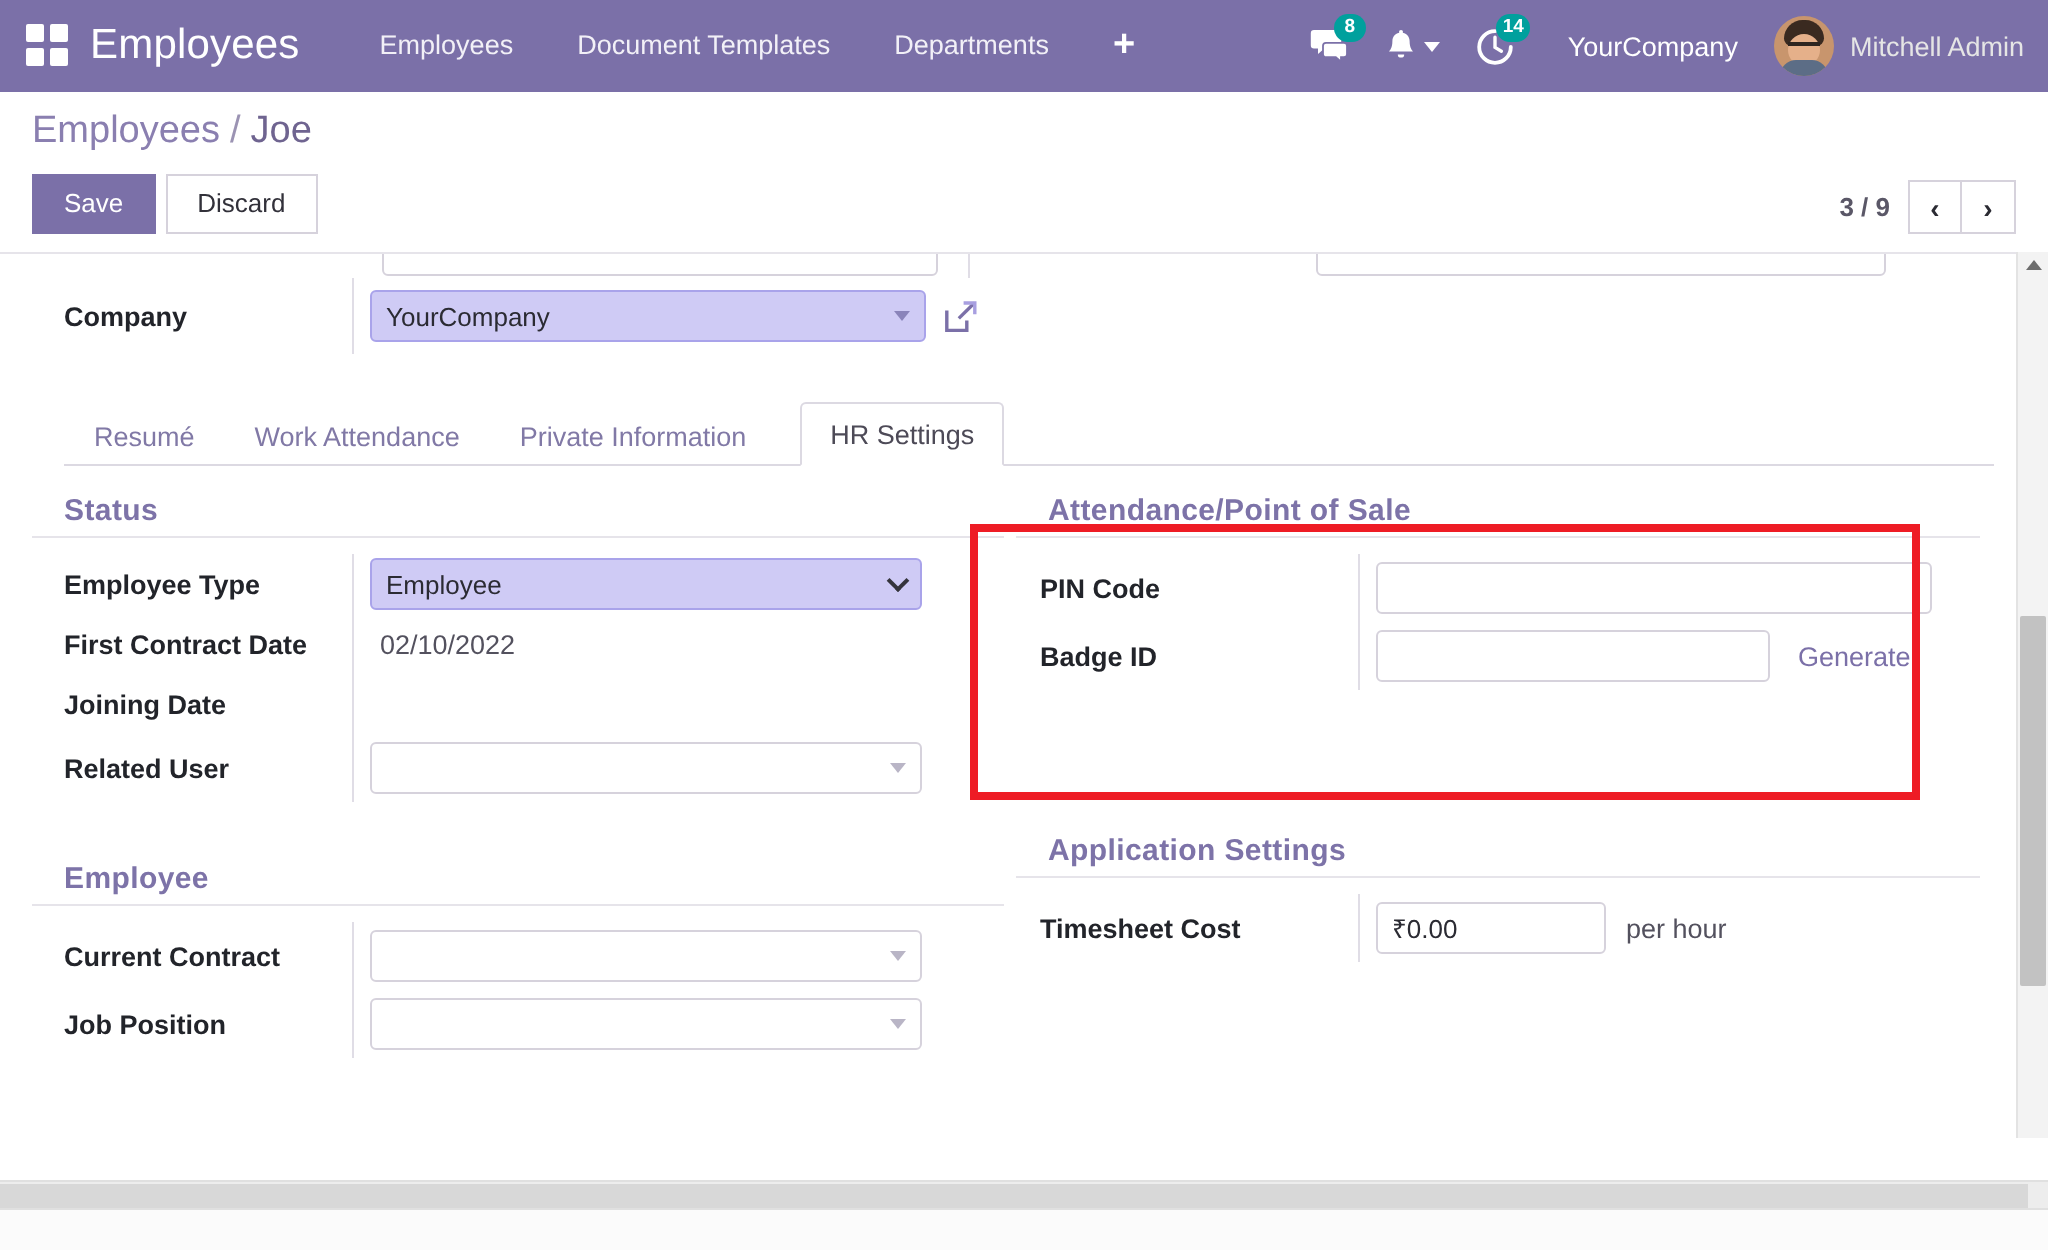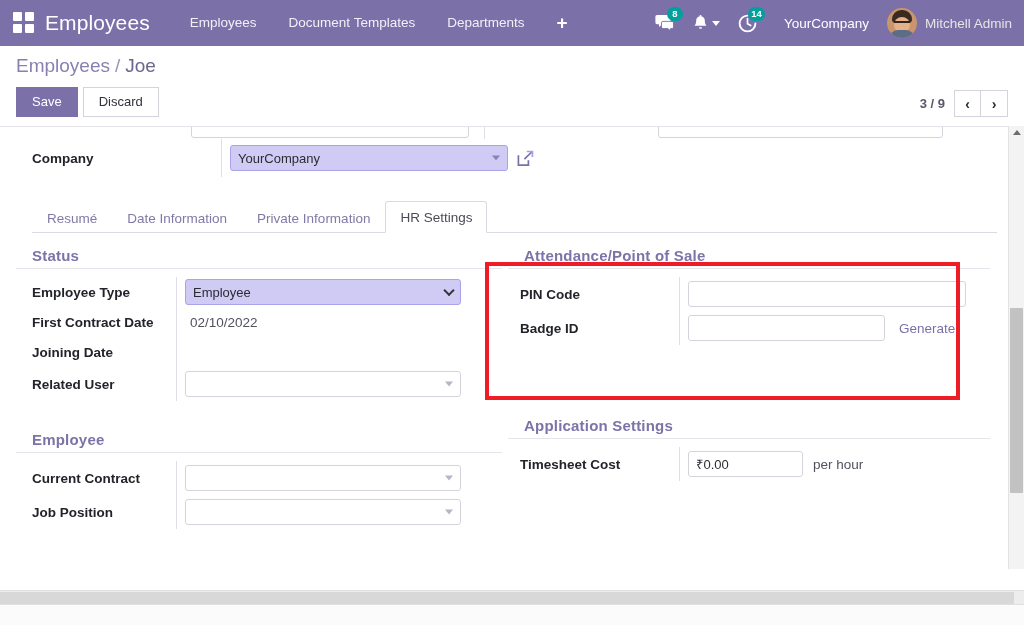--- a/index.html
+++ b/index.html
@@ -342,20 +342,21 @@
     border-bottom: none;
     margin-bottom: -1px;
     white-space: nowrap;
   }
   .tab.active {
     color: #4d4a57;
     background: #ffffff;
     border-color: #dcd9e2;
     border-bottom: 1px solid #ffffff;
     border-radius: 3px 3px 0 0;
+    margin-left: 12px;
   }
 
   
   .highlight-box {
     position: absolute;
     left: 485px; top: 262px;
     width: 475px; height: 138px;
     border: 4px solid #ee1c25;
     pointer-events: none;
     z-index: 5;
@@ -504,40 +505,40 @@
 
 <div class="sheet-wrap">
   <div class="sheet">
 
     <div class="clipped-row">
       <span class="clipped-sep"></span>
       <span class="clipped-input left"></span>
       <span class="clipped-input right"></span>
     </div>
 
-    <div class="form-row" style="height:38px;gap:45px;">
+    <div class="form-row" style="height:38px;">
       <div class="f-label">Company</div>
       <div class="f-value" style="height:38px;">
         <span class="sel-wrap">
           <input class="inp inp-highlight" style="width: 278px;" readonly="" value="YourCompany">
           <span class="sel-caret"></span>
         </span>
         <span class="ext-link">
           <svg width="17" height="17" viewBox="0 0 17 17" aria-hidden="true">
             <path d="M1.4 5.2v10h10v-5" fill="none" stroke="#7b70a8" stroke-width="1.7"></path>
             <path d="M7.4 9.2 15.2 1.5" fill="none" stroke="#7b70a8" stroke-width="1.7"></path>
             <path d="M9.8 1.5h5.6v5.6" fill="none" stroke="#a89fe0" stroke-width="1.7"></path>
           </svg>
         </span>
       </div>
     </div>
 
     <div class="tabs">
       <div class="tab">Resumé</div>
-      <div class="tab">Date Information</div>
+      <div class="tab">Work Attendance</div>
       <div class="tab">Private Information</div>
       <div class="tab active">HR Settings</div>
     </div>
 
     <div class="cols">
 
       <div class="col col-left">
 
         <div class="sec-title">Status</div>
 

